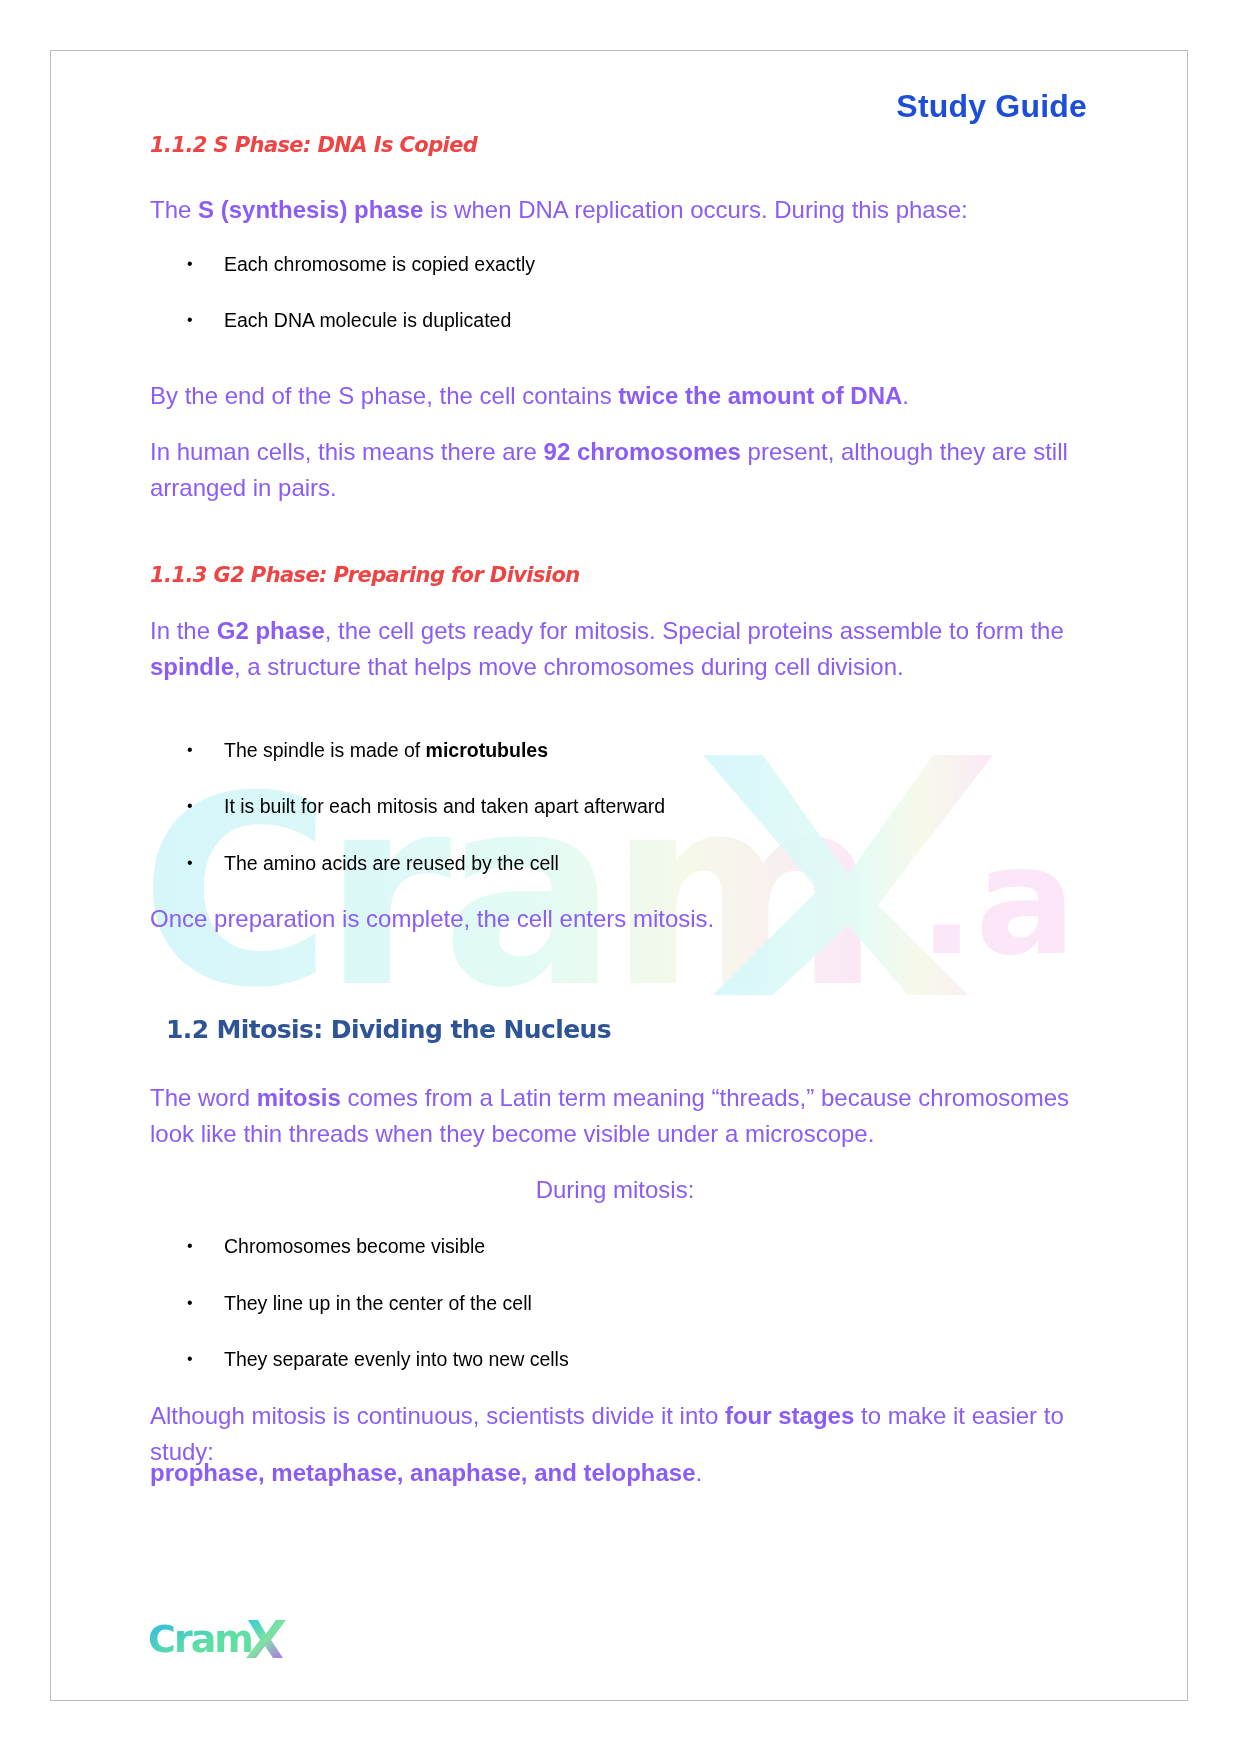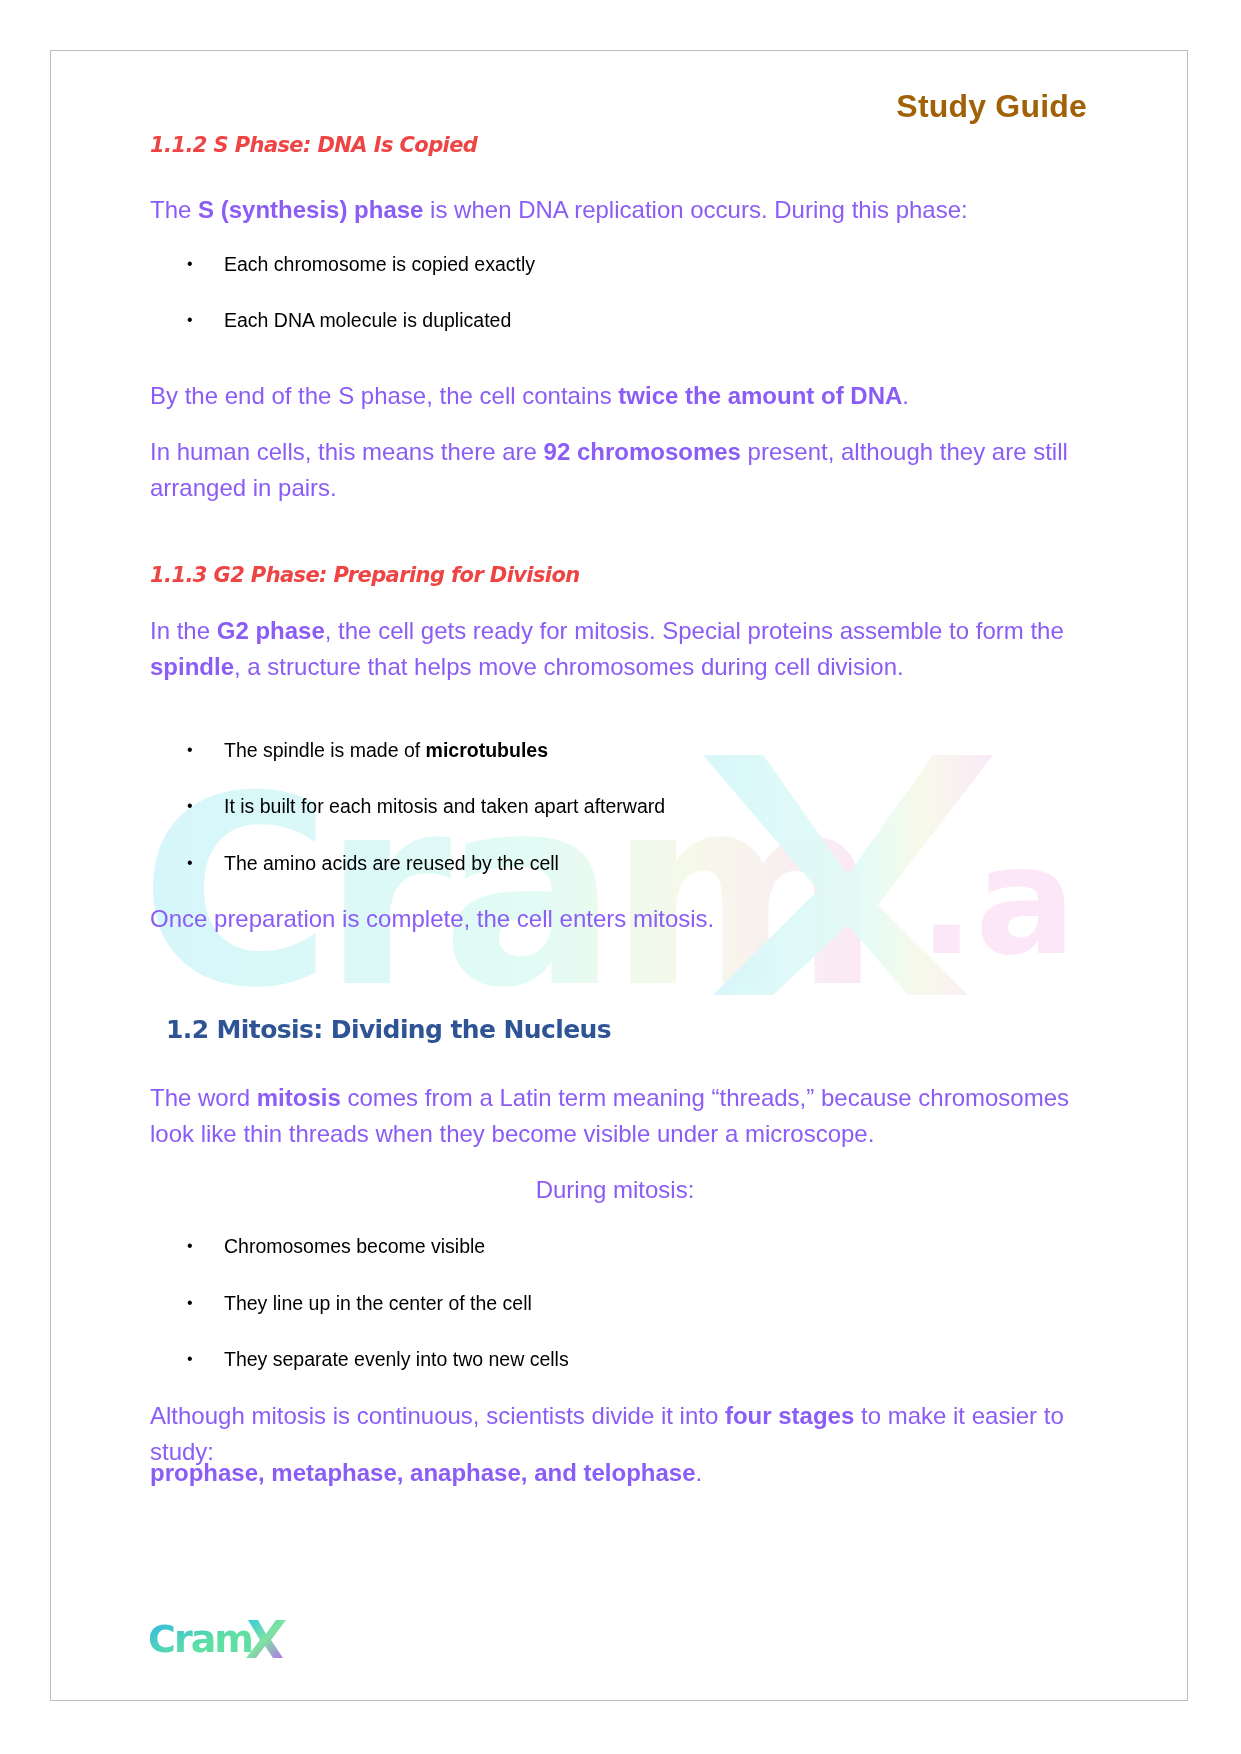--- a/index.html
+++ b/index.html
@@ -23,21 +23,21 @@
       height: 1651px;
       border: 1.5px solid #bdbdbd;
       box-sizing: border-box;
     }
     .header-title {
       position: absolute;
       right: 154px;
       top: 88px;
       font-size: 32px;
       font-weight: bold;
-      color: #a16207;
+      color: #1d4ed8;
       letter-spacing: 0.2px;
     }
     .watermark {
       position: absolute;
       left: 148px;
       top: 755px;
       width: 940px;
       height: 240px;
       pointer-events: none;
       z-index: 0;

